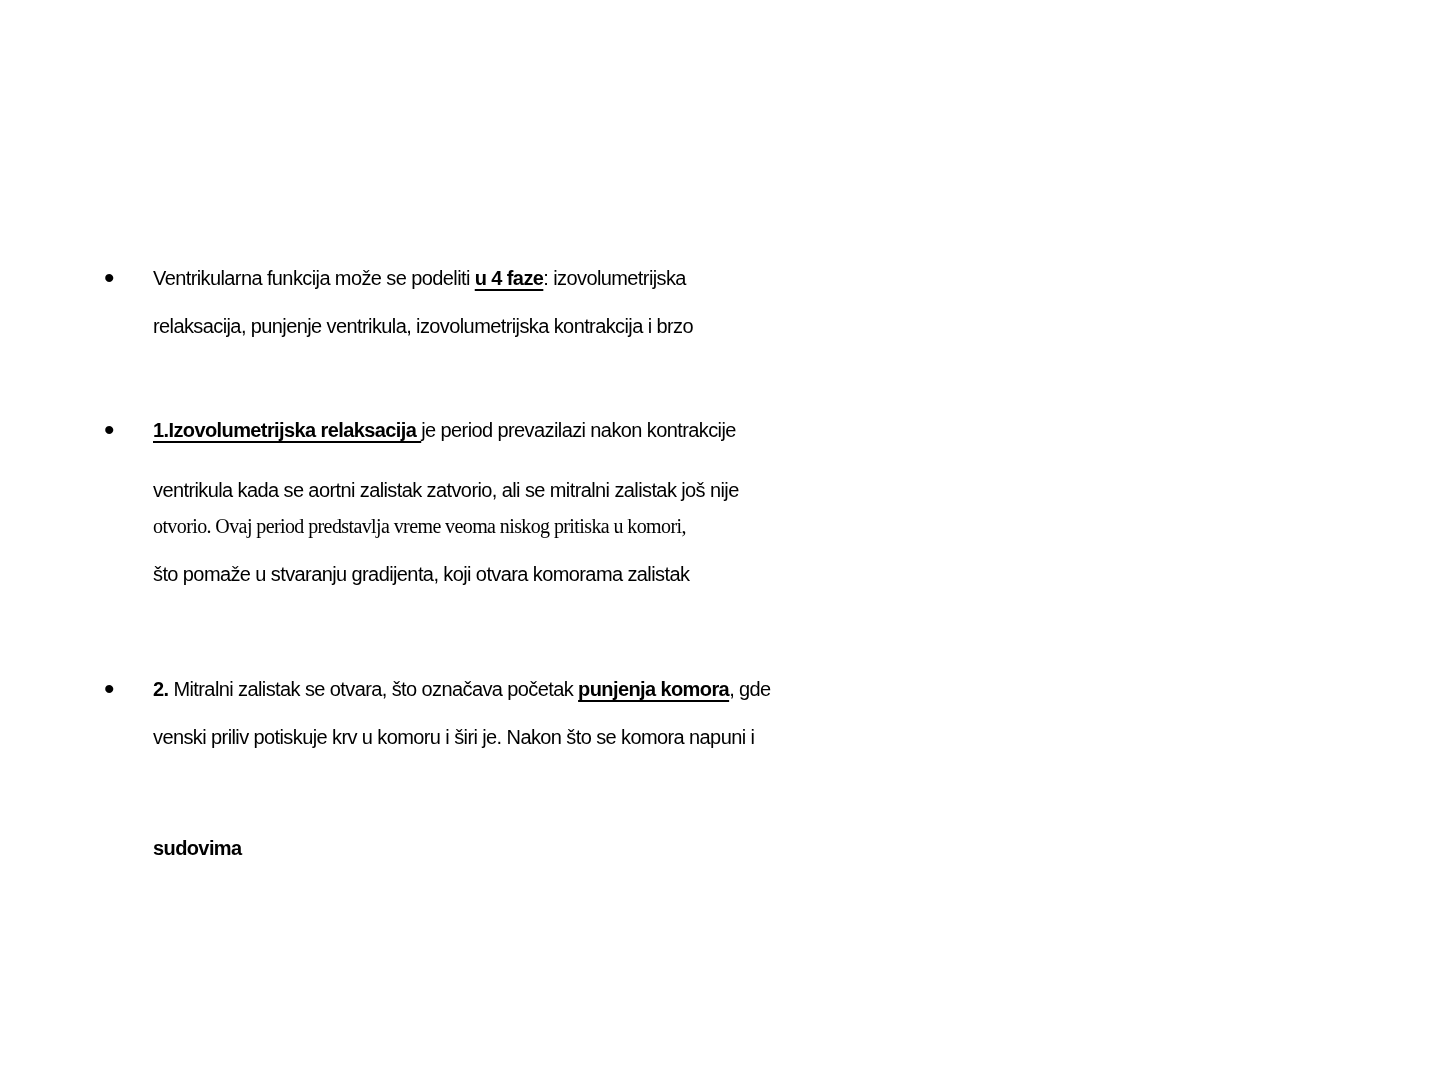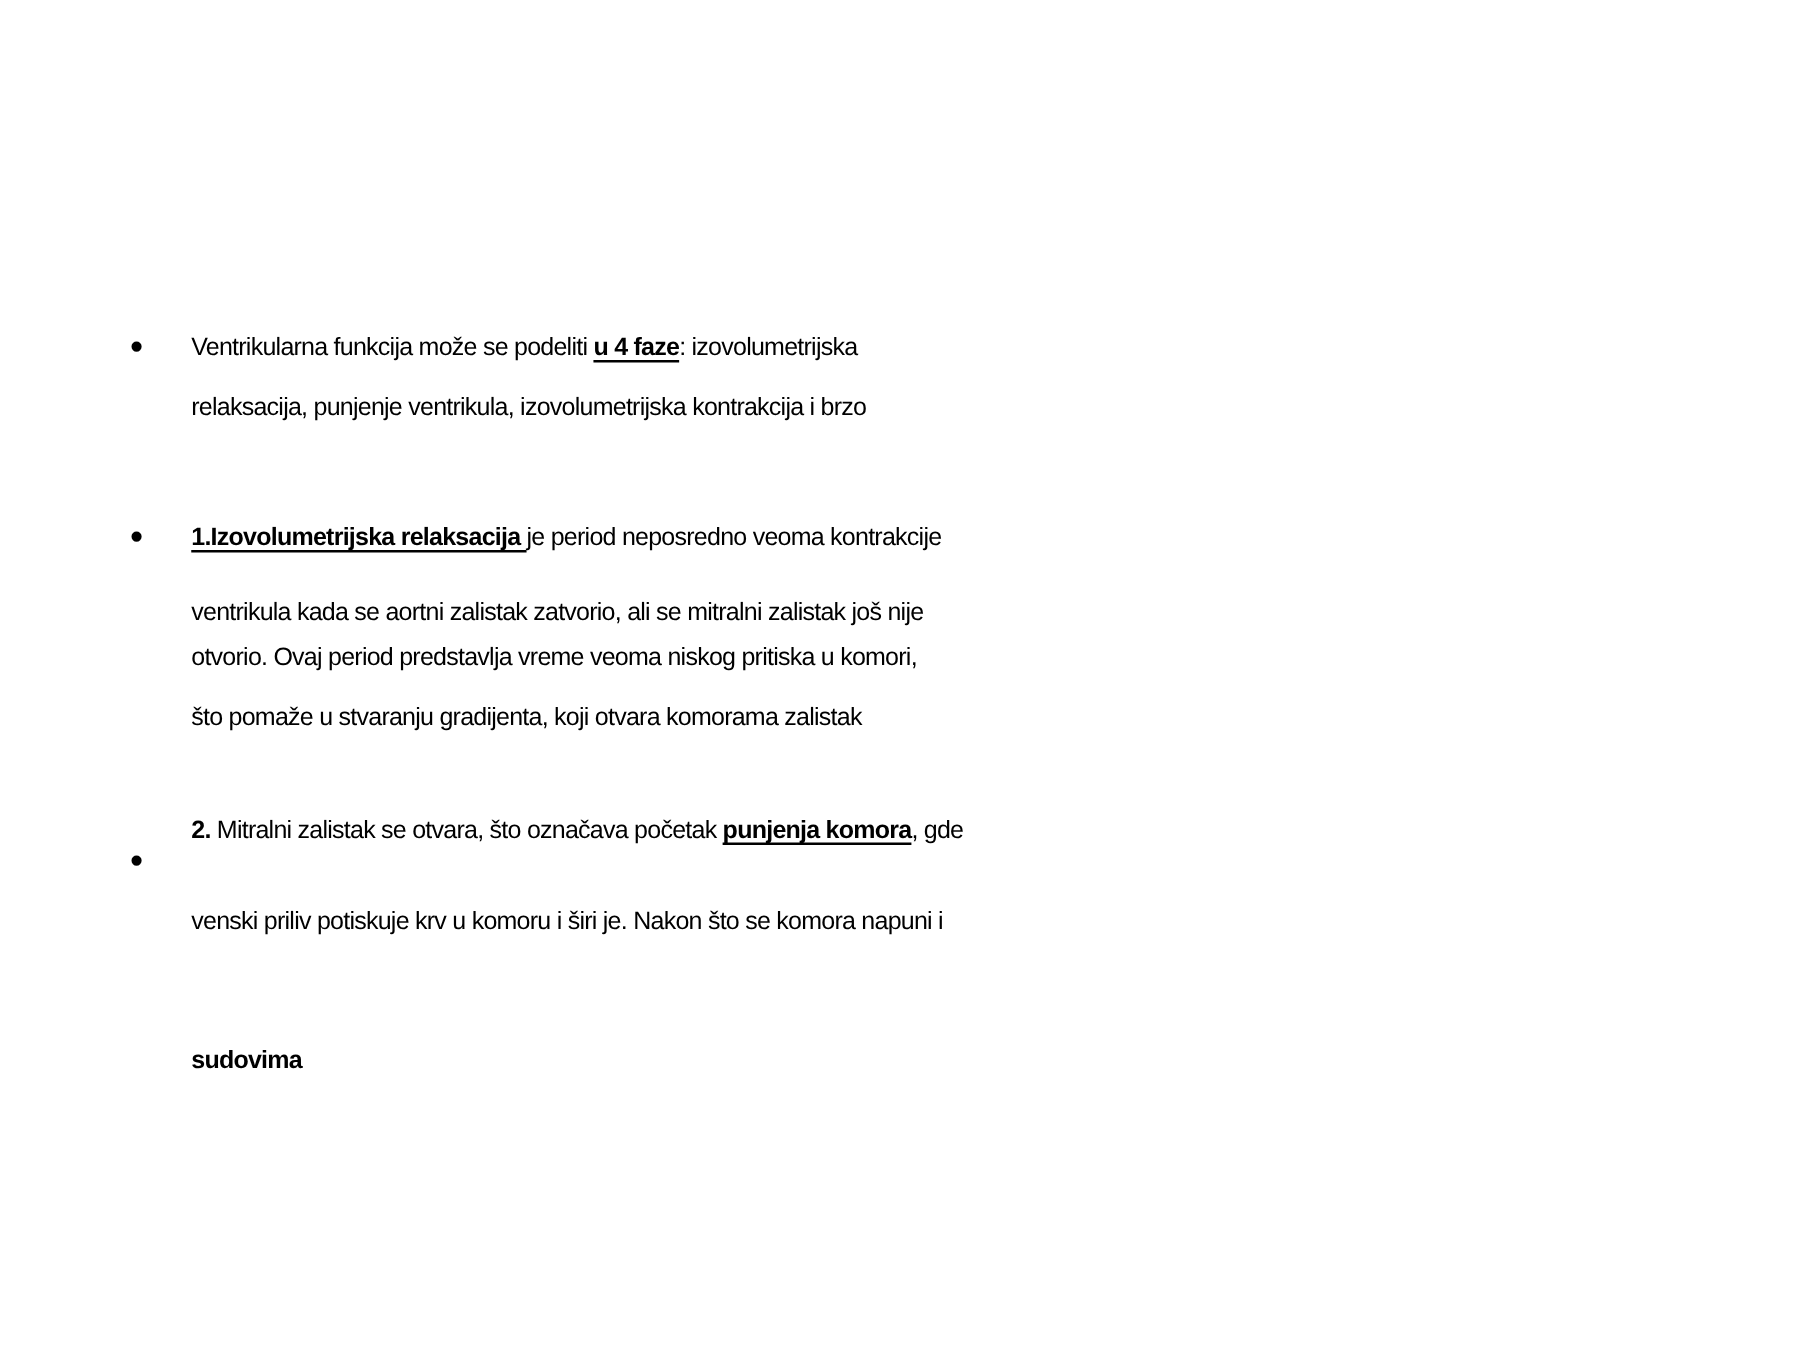--- a/index.html
+++ b/index.html
@@ -46,34 +46,34 @@
   <span class="bullet" style="top:263px;">•</span>
   <div class="line" style="top:258px;">
     <span>Ventrikularna funkcija može se podeliti </span><span class="b u">u 4 faze</span><span>: izovolumetrijska</span>
   </div>
   <div class="line" style="top:306px;text-align:center;">
     <span>relaksacija, punjenje ventrikula, izovolumetrijska  kontrakcija i brzo</span>
   </div>
 
   <span class="bullet" style="top:415px;">•</span>
   <div class="line" style="top:410px;">
-    <span class="b u">1.Izovolumetrijska relaksacija </span><span>je period neposredno veoma kontrakcije</span>
+    <span class="b u">1.Izovolumetrijska relaksacija </span><span>je period prevazilazi nakon kontrakcije</span>
   </div>
   <div class="line" style="top:470px;">
     <span>ventrikula kada se aortni zalistak zatvorio, ali se mitralni zalistak još nije</span>
   </div>
-  <div class="line" style="top:506px;">
+  <div class="line" style="top:506px;font-family:Liberation Serif, serif;">
     <span>otvorio. Ovaj period predstavlja vreme veoma niskog pritiska u komori,</span>
   </div>
   <div class="line" style="top:554px;">
     <span>što pomaže u stvaranju gradijenta, koji otvara komorama zalistak</span>
   </div>
 
   <span class="bullet" style="top:674px;">•</span>
-  <div class="line" style="top:644px;">
+  <div class="line" style="top:669px;">
     <span class="b">2.</span><span> Mitralni zalistak se otvara, što označava početak </span><span class="b u">punjenja komora</span><span>, gde</span>
   </div>
   <div class="line" style="top:717px;text-align:center;">
     <span>venski priliv potiskuje krv u komoru i širi je. Nakon što se komora napuni i</span>
   </div>
   <div class="line" style="top:828px;font-weight:bold;">
     <span>sudovima</span>
   </div>
 
 </div>

